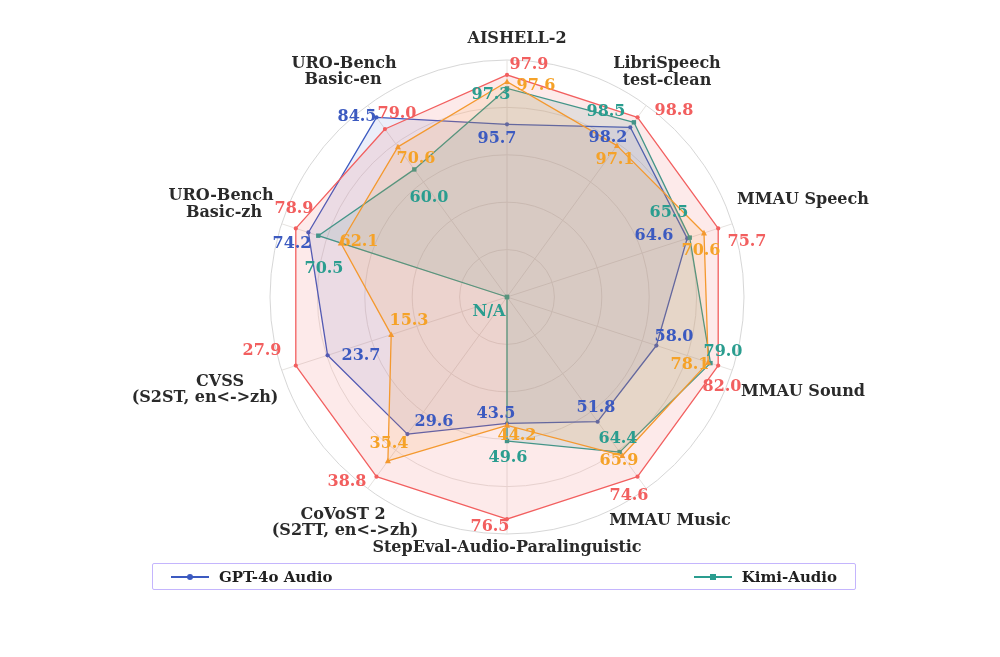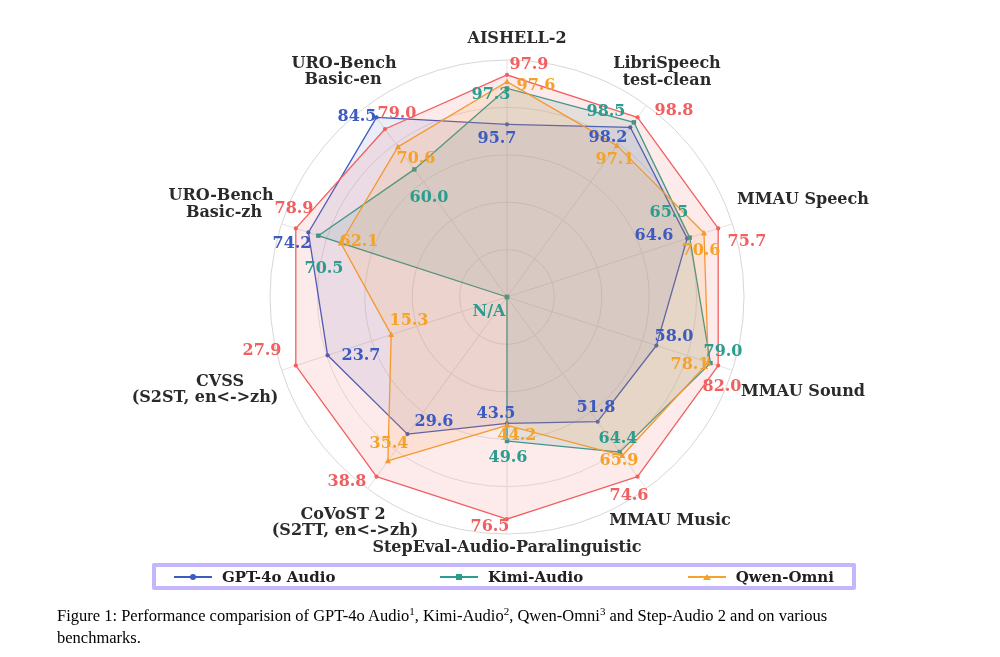--- a/index.html
+++ b/index.html
@@ -3,21 +3,21 @@
 <meta charset="utf-8">
 <style>
   html,body{margin:0;padding:0;background:#ffffff;}
   .page{position:relative;width:1000px;height:657px;background:#ffffff;overflow:hidden;
         font-family:"DejaVu Serif",serif;}
   #radar{position:absolute;left:0;top:0;}
   #radar text{font-family:"DejaVu Serif",serif;font-weight:bold;}
   #radar .axis-title{font-size:16px;fill:#2a2a2a;}
   #radar .value-label{font-size:16px;}
   .legend{position:absolute;left:152px;top:563px;width:704px;height:27px;
-          box-sizing:border-box;border:4px solid #c4b5fd;border-radius:2px;background:#fff;
+          box-sizing:border-box;border:1px solid #c4b5fd;border-radius:2px;background:#fff;
           display:flex;align-items:center;justify-content:space-between;padding:0 18px;}
   .lg-item{display:flex;align-items:center;gap:10px;}
   .lg-line{position:relative;width:38px;height:2px;}
   .lg-mk{position:absolute;left:50%;top:50%;transform:translate(-50%,-50%);display:block;}
   .lg-mk.circle{width:6px;height:6px;border-radius:50%;}
   .lg-mk.square{width:6px;height:6px;}
   .lg-mk.triangle{width:0;height:0;background:transparent !important;
       border-left:4px solid transparent;border-right:4px solid transparent;border-bottom:6px solid;}
   .lg-label{font-weight:bold;font-size:15px;color:#1f1f1f;white-space:nowrap;}
   .caption{position:absolute;left:57px;top:605px;width:905px;
@@ -163,24 +163,14 @@
           <span class="lg-mk circle" style="background-color: rgb(60, 90, 192);"></span>
         </span>
         <span class="lg-label">GPT-4o Audio</span>
       </div>
       <div class="lg-item">
         <span class="lg-line" style="background-color: rgb(42, 157, 143);">
           <span class="lg-mk square" style="background-color: rgb(42, 157, 143);"></span>
         </span>
         <span class="lg-label">Kimi-Audio</span>
       </div>
-      <div class="lg-item">
-        <span class="lg-line" style="background-color: rgb(245, 162, 40);">
-          <span class="lg-mk triangle" style="border-bottom-color: rgb(245, 162, 40);"></span>
-        </span>
-        <span class="lg-label">Qwen-Omni</span>
-      </div>
-    </div>
-  <div class="caption" id="caption">
-      <div><span>Figure 1: Performance comparision of GPT-4o Audio</span><sup>1</sup><span>, Kimi-Audio</span><sup>2</sup><span>, Qwen-Omni</span><sup>3</sup><span> and Step-Audio 2 and on various</span></div>
-      <div><span>benchmarks.</span></div>
     </div>
 </div>
 
 </body></html>

